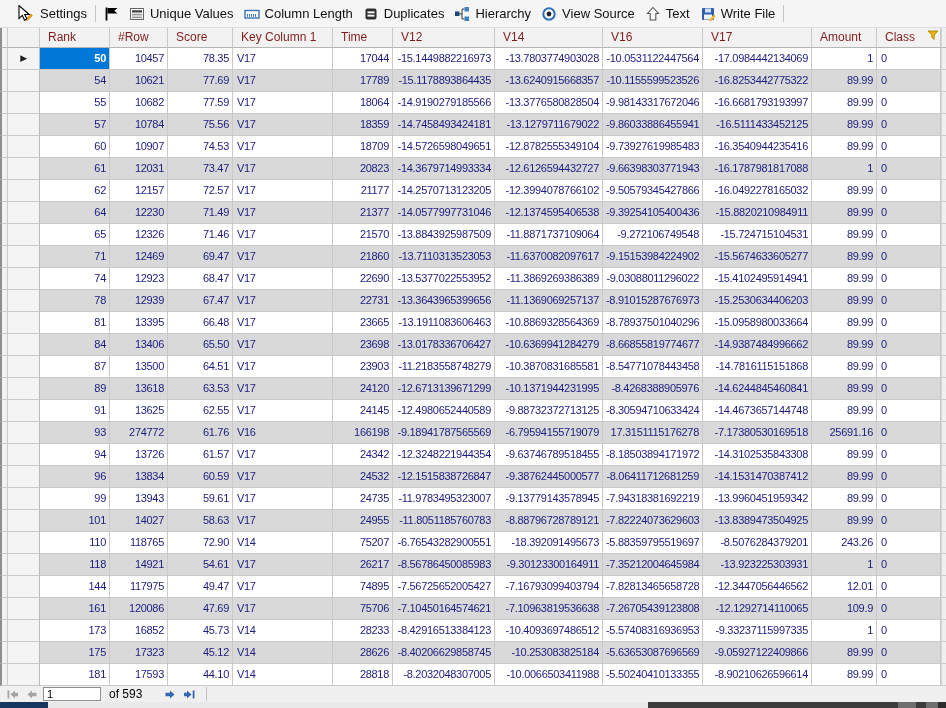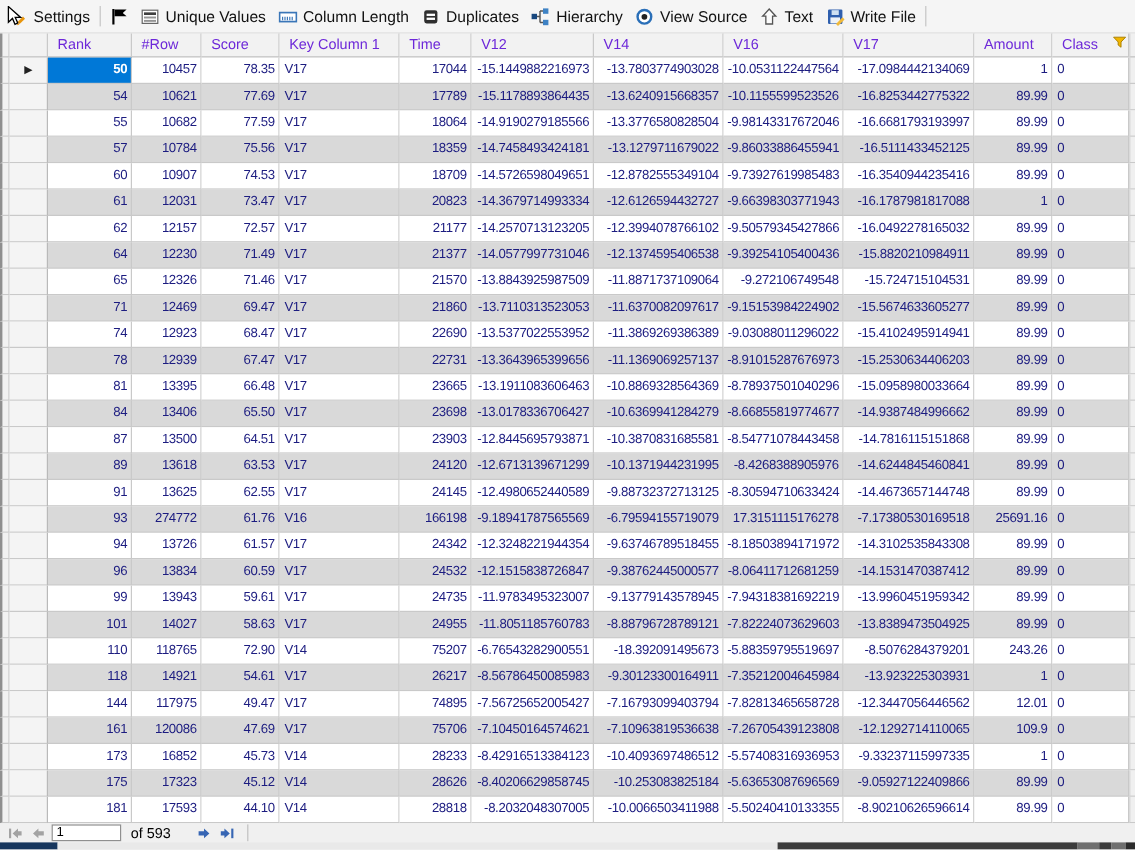--- a/index.html
+++ b/index.html
@@ -6,36 +6,36 @@
   html,body { margin:0; padding:0; }
   body {
     width:946px; height:708px; overflow:hidden; position:relative;
     font-family:"Liberation Sans", sans-serif; background:#f0f0f0;
   }
 
   
   .toolbar {
     height:28px; background:#f5f5f5; border-bottom:1px solid #dcdcdc;
     display:flex; align-items:center; font-size:13px; color:#111;
-    padding-left:0; white-space:nowrap;
+    padding-left:12px; white-space:nowrap;
   }
   .tb-item { display:flex; align-items:center; gap:5px; padding:3px 5px; cursor:default; }
   .tb-sep { width:1px; height:17px; background:#c5c5c5; margin:0 3px; }
   .tb-item svg { display:block; }
 
   
   .grid { position:absolute; top:28px; left:0; width:946px; }
   .grid-row {
     display:grid;
     grid-template-columns:8px 32px 70px 58px 65px 100px 60px 102px 108px 100px 109px 65px 64px 5px;
     height:22px;
   }
   .header-row { height:20px; }
   .hcell {
-    background:#f2f2f2; color:#6d28d9; font-size:12px; line-height:19px;
+    background:#f2f2f2; color:#7f1d1d; font-size:12px; line-height:19px;
     border-right:1px solid #c9c9c9; border-bottom:1px solid #b5b5b5;
     padding:0 0 0 8px; white-space:nowrap; overflow:hidden;
   }
   .hcell.outer { padding:0; border-left:2px solid #8f8f8f; }
   .hcell.sb { padding:0; border-right:none; background:#f0f0f0; border-left:1px solid #d5d5d5; }
   .hcell.class-h { display:flex; align-items:center; justify-content:space-between; padding-right:4px;gap:12px; }
 
   .cell {
     font-size:11px; letter-spacing:-0.3px; line-height:21px; color:#1c1c80;
     border-right:1px solid #c9c9c9; border-bottom:1px solid #c9c9c9;
@@ -414,21 +414,21 @@
     <div class="cell sb"></div>
   </div>
       <div class="grid-row">
     <div class="cell outer"></div>
     <div class="cell rowhdr"><span></span></div>
     <div class="cell num" data-col="0">87</div>
     <div class="cell num" data-col="1">13500</div>
     <div class="cell num" data-col="2">64.51</div>
     <div class="cell txt" data-col="3">V17</div>
     <div class="cell num" data-col="4">23903</div>
-    <div class="cell num" data-col="5">-12.8445695793871</div>
+    <div class="cell num" data-col="5">-11.2183558748279</div>
     <div class="cell num" data-col="6">-10.3870831685581</div>
     <div class="cell num" data-col="7">-8.54771078443458</div>
     <div class="cell num" data-col="8">-14.7816115151868</div>
     <div class="cell num" data-col="9">89.99</div>
     <div class="cell txt" data-col="10">0</div>
     <div class="cell sb"></div>
   </div>
       <div class="grid-row alt">
     <div class="cell outer"></div>
     <div class="cell rowhdr"><span></span></div>

